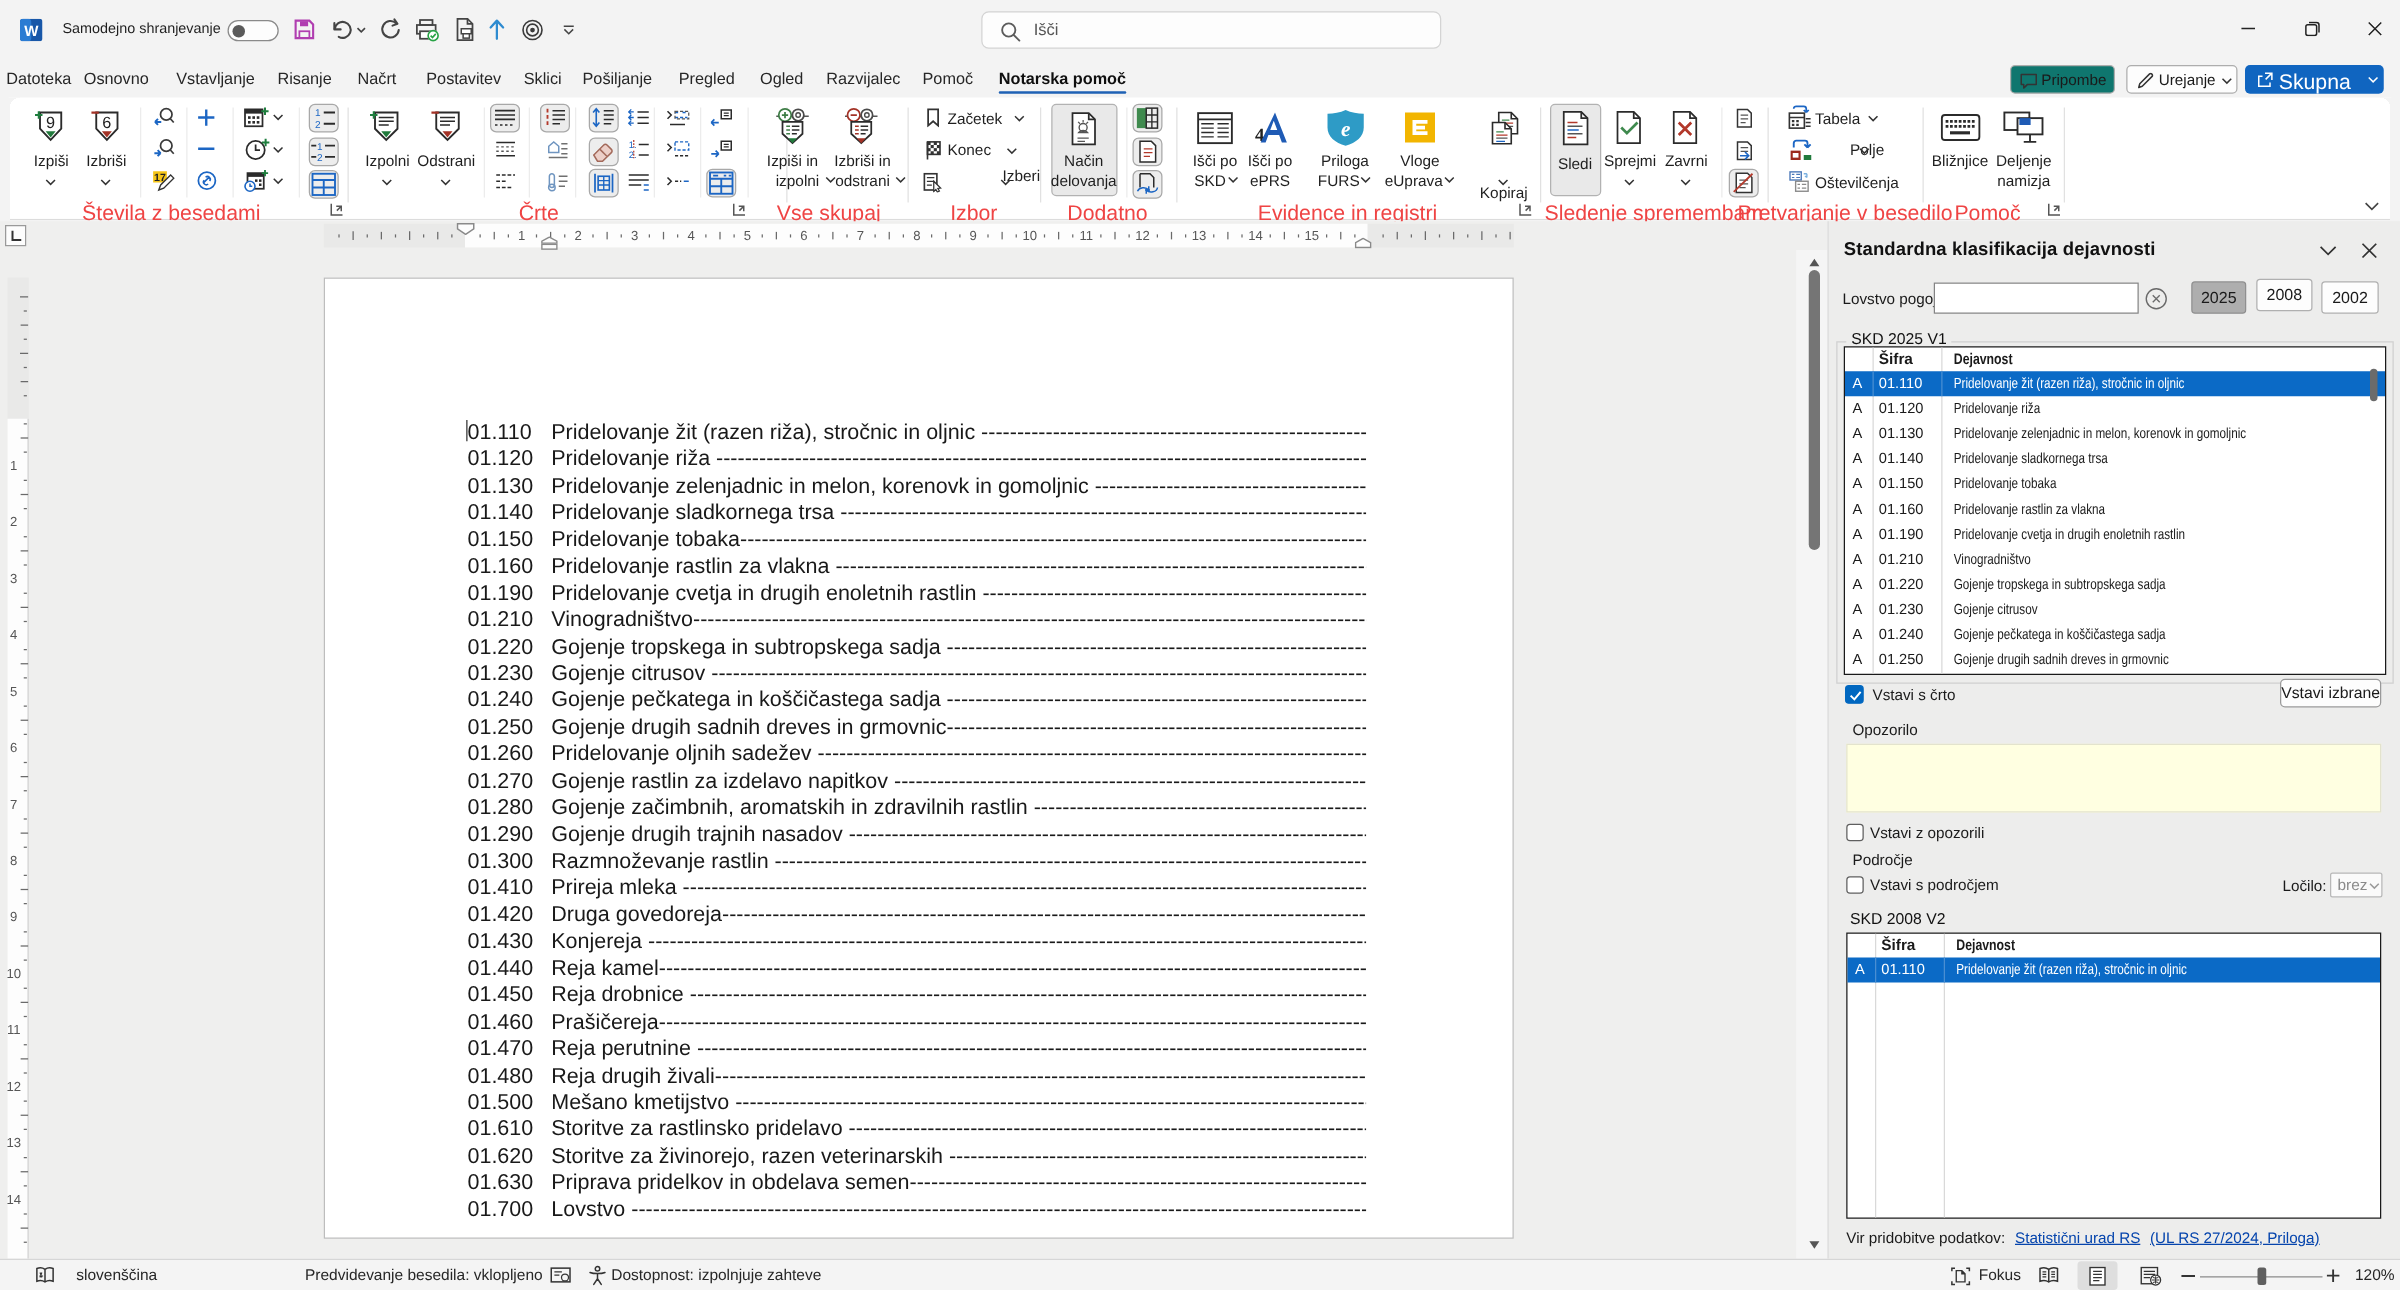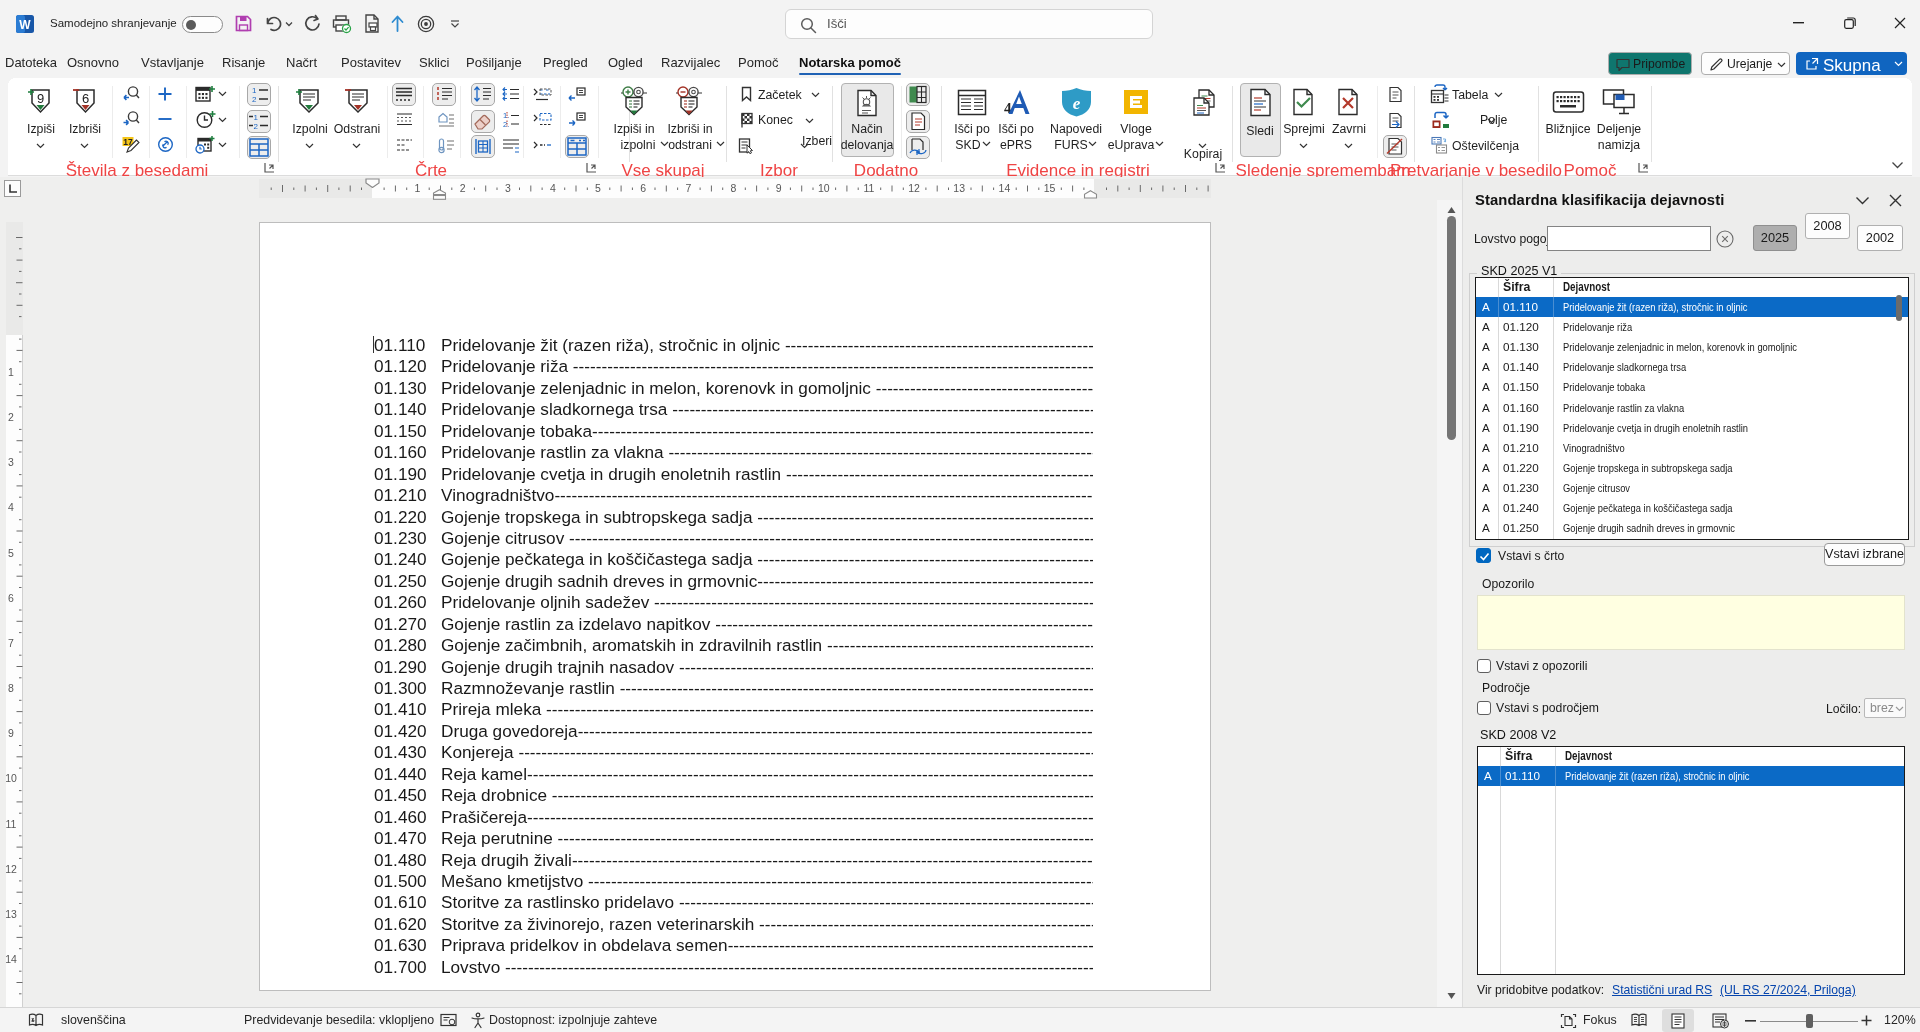--- a/index.html
+++ b/index.html
@@ -563,21 +563,21 @@
   <svg class="abs" style="left:1001px;top:10px" width="31" height="29" viewBox="0 0 31 29">
     <text x="3" y="25" font-size="15" font-weight="bold" fill="#222" font-family="Liberation Serif">4</text>
     <path d="M19 2 L28.5 26 H24.5 L22.3 20 H13.7 L11.5 26 H7.5 z M15.2 16 h5.6 L18 8.5 z" fill="#1f5bb5"></path>
   </svg>
   <div class="biglabel" style="left:1016px;top:44px;">Išči po</div>
   <div class="biglabel" style="left:1016px;top:59.5px;">ePRS</div>
   <svg class="abs" style="left:1060px;top:9px" width="33" height="30" viewBox="0 0 33 30">
     <path d="M16.5 1 C21 3 26 4 31 4 V15 C31 22 25 27.5 16.5 29.5 C8 27.5 2 22 2 15 V4 C7 4 12 3 16.5 1 z" fill="#2e9bc6"></path>
     <text x="16.5" y="21.5" font-size="17" font-weight="bold" fill="#fff" text-anchor="middle" font-family="Liberation Serif" font-style="italic">e</text>
   </svg>
-  <div class="biglabel" style="left:1076px;top:44px;">Napovedi</div>
+  <div class="biglabel" style="left:1076px;top:44px;">Priloga</div>
   <div class="biglabel" style="left:1071px;top:59.5px;">FURS</div>
   <svg class="chev" style="left:1088px;top:63px" viewBox="0 0 9 6">
       <path d="M1 1 L4.5 4.5 L8 1" fill="none" stroke="#333" stroke-width="1.2"></path>
     </svg>
   <svg class="abs" style="left:1120px;top:10px" width="32" height="28" viewBox="0 0 32 28">
     <path d="M4 2 H28 V26 H4 z M10 8 H22 V11 H13 V12.5 H20 V15.5 H13 V17 H22 V20 H10 z" fill="#f2b500" fill-rule="evenodd"></path>
   </svg>
   <div class="biglabel" style="left:1136px;top:44px;">Vloge</div>
   <div class="biglabel" style="left:1131px;top:59.5px;">eUprava</div>
   <svg class="chev" style="left:1155px;top:63px" viewBox="0 0 9 6">
@@ -971,21 +971,21 @@
       <path d="M1 1 L12 12 M12 1 L1 12" stroke="#333" stroke-width="1.4"></path>
     </svg>
 
   <div class="abs" style="left:11px;top:55px;">Lovstvo pogoj:</div>
   <div class="abs" style="left:84px;top:49px;width:164px;height:25px;background:#fff;border:1px solid #848484;"></div>
   <svg class="abs" style="left:252px;top:52px" width="20" height="20" viewBox="0 0 20 20">
     <circle cx="10" cy="10" r="8" fill="none" stroke="#6a6a6a" stroke-width="1.1"></circle>
     <path d="M7.2 7.2 L12.8 12.8 M12.8 7.2 L7.2 12.8" stroke="#6a6a6a" stroke-width="1.1"></path>
   </svg>
   <div class="btn" style="left:290px;top:48px;width:44px;height:26px;line-height:24px;background:#aeaeae;border-color:#8f8f8f;font-size:12.8px;">2025</div>
-  <div class="btn" style="left:342px;top:36px;width:45px;height:26px;line-height:24px;font-size:12.8px;">2008</div>
+  <div class="btn" style="left:342px;top:46px;width:45px;height:26px;line-height:24px;font-size:12.8px;">2008</div>
   <div class="btn" style="left:394px;top:48px;width:46px;height:26px;line-height:24px;font-size:12.8px;">2002</div>
 
   <div class="abs" style="left:6px;top:96px;width:446px;height:274px;border:1px solid #cfcfcf;"></div>
   <div class="abs gbox-label" style="left:14px;top:87px;background:#ededec;padding:0 4px;">SKD 2025 V1</div>
 
   <div class="tbl" style="left:12px;top:100px;width:434px;height:263px;">
     <div class="colline" style="left:22px;"></div>
     <div class="colline" style="left:77px;"></div>
     <div class="trow" style="top:0;height:19px;line-height:19px;font-weight:bold;font-size:12.3px;">
         <span class="tcell2">Šifra</span>

